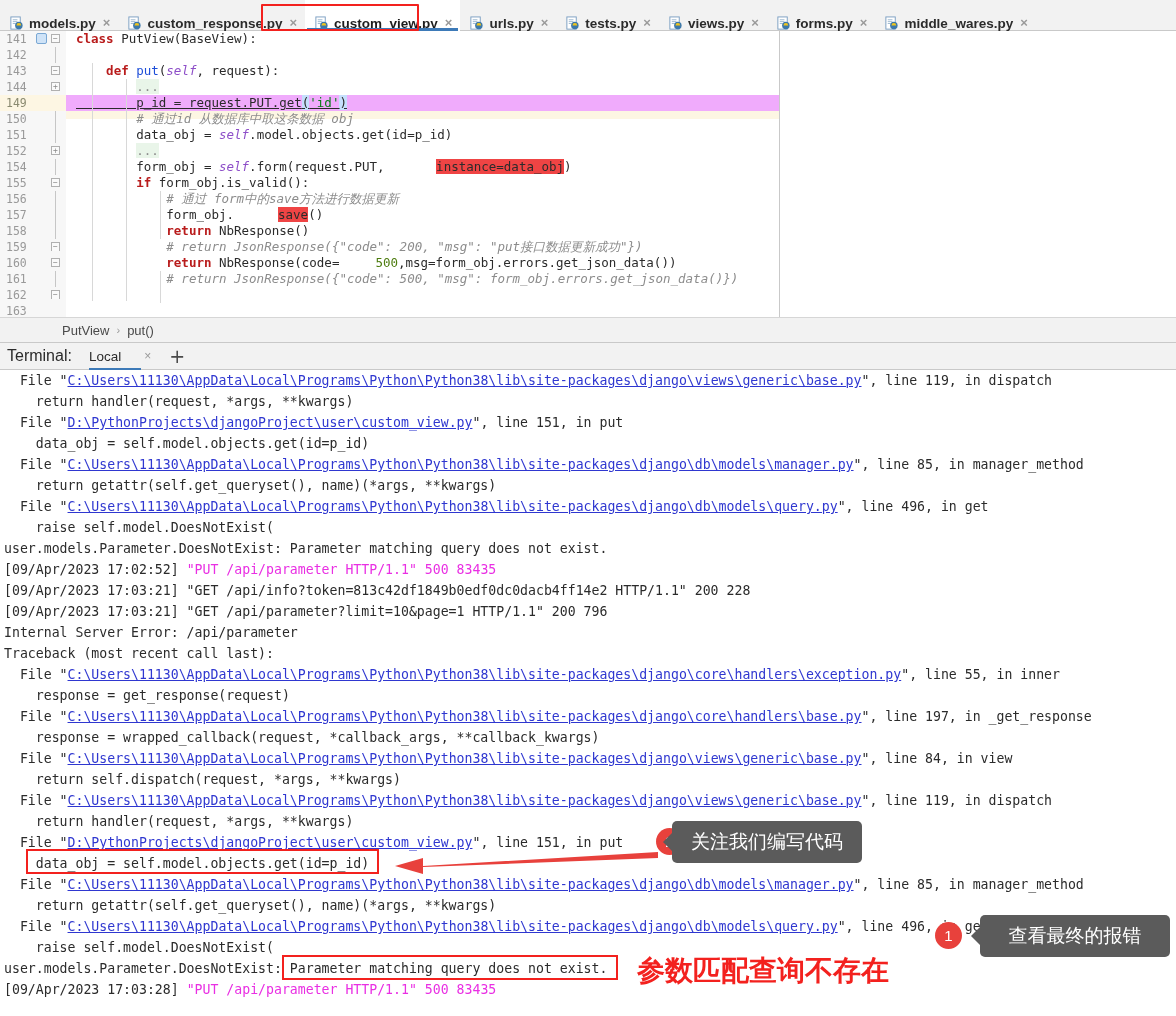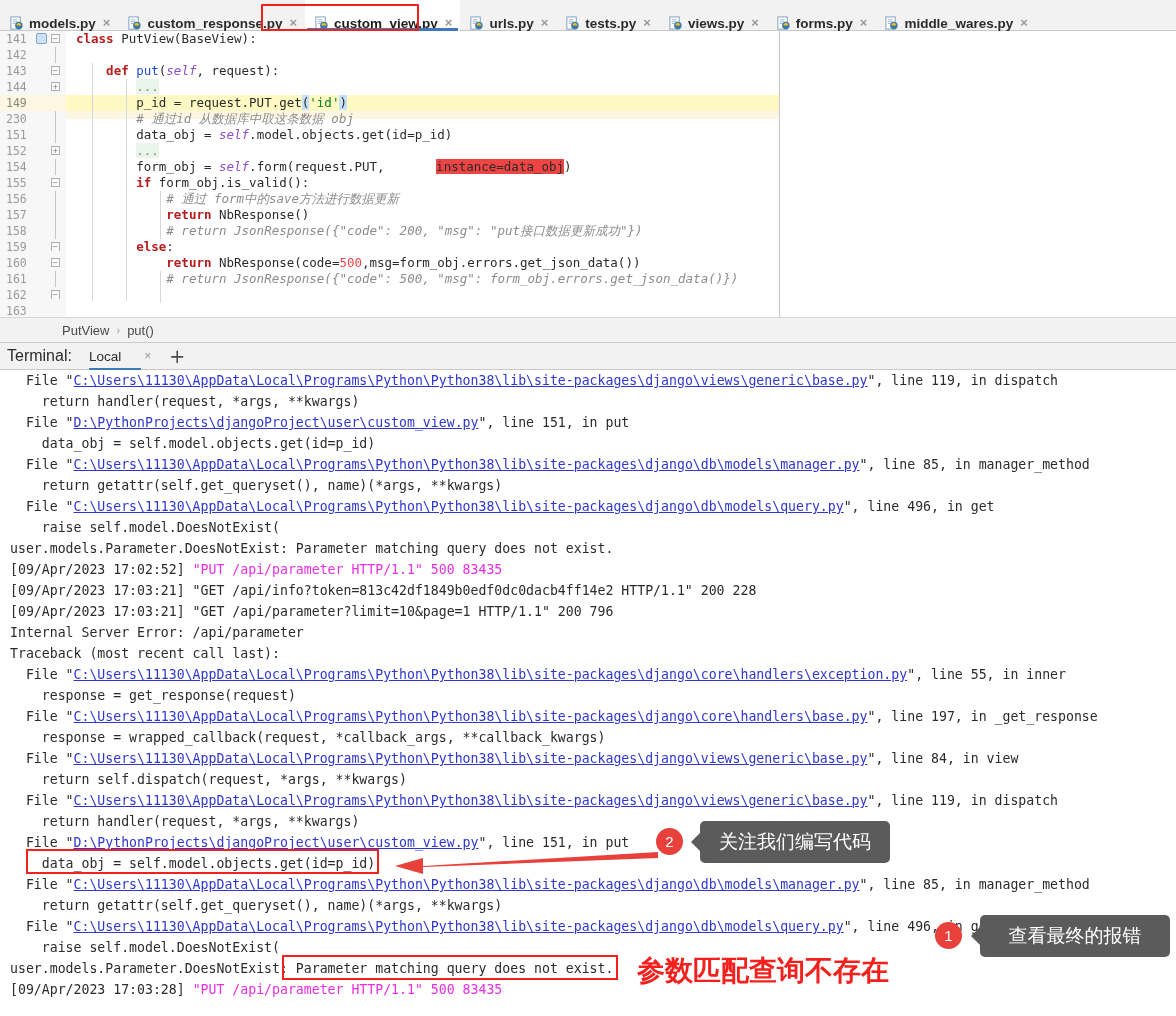--- a/index.html
+++ b/index.html
@@ -72,33 +72,33 @@
     border-radius: 2px;
   }
   .code-area {
     position: absolute; left: 66px; top: 0; width: 713px; height: 286px;
     font-family: "DejaVu Sans Mono", monospace; font-size: 12.5px;
   }
   .code-line {
     height: 16px; line-height: 16px; white-space: pre; padding-left: 10px;
     color: #2b2b2b;
   }
-  .code-line.cur { background: #fef9c3; }
+  .code-line.cur { background: #f0abfc; text-decoration: underline; }
   .editor-rightpane {
     position: absolute; left: 779px; top: 0; width: 397px; height: 286px;
     background:#ffffff; border-left: 1px solid #c9c9c9;
   }
   .cur-strip {
     position: absolute; left: 0; top: 72px; width: 1176px; height: 16px;
     background: #fdf6e3; z-index: 0;
   }
   .kw   { color: #b91c1c; font-weight: bold; }
   .cls  { color: #2b2b2b; }
   .self { color: #8d4ec8; font-style: italic; }
-  .num  { color: #ef4444; }
+  .num  { color: #4d7c0f; margin-left: 36px; }
   .str  { color: #067d17; }
   .cmt  { color: #8c8c8c; font-style: italic; }
   .fn   { color: #1d4ed8; }
   .hl-blue { background: #c5dffc; }
   .hl-yellow { background: #ef4444; margin-left: 44px; }
   .dots { background: #e9f5e9; color:#8c8c8c; }
   .vline {
     position: absolute; width: 1px; background: #d8d8d8;
   }
 
@@ -132,21 +132,21 @@
   }
 
   
   .term-body {
     position: absolute; top: 370px; left: 0; width: 1176px; height: 646px;
     background: #ffffff; overflow: hidden;
     font-family: "DejaVu Sans Mono", monospace; font-size: 13.2px;
   }
   .term-line {
     height: 21px; line-height: 21px; white-space: pre; color: #2b2b2b;
-    padding-left: 10px;
+    padding-left: 4px;
   }
   .lnk { color: #2f37d0; text-decoration: underline; }
   .magenta { color: #e92fe3; }
   .term-leftbar {
     position: absolute; left: 0; top: 370px; width: 2px; height: 646px; background: #e3e3e3;
   }
 
   
   .red-box {
     position: absolute; border: 2px solid #f3211e; pointer-events: none;
@@ -284,21 +284,21 @@
     <div class="gutter">
       <div class="gutter-line" style="background:#f7f7f7">
         <span>141</span>
         <span class="bookmark" style="background:#cfe3f7;border:1px solid #7aa8d4;"></span>
         <span class="fold">−</span>
       </div>
       <div class="gutter-line"><span>142</span><span class="foldline"></span></div>
       <div class="gutter-line"><span>143</span><span class="fold">−</span></div>
       <div class="gutter-line"><span>144</span><span class="fold">+</span></div>
       <div class="gutter-line" style="background:#fdf6e3;color:#8a8a70;"><span>149</span></div>
-      <div class="gutter-line"><span>230</span><span class="foldline"></span></div>
+      <div class="gutter-line"><span>150</span><span class="foldline"></span></div>
       <div class="gutter-line"><span>151</span><span class="foldline"></span></div>
       <div class="gutter-line"><span>152</span><span class="fold">+</span></div>
       <div class="gutter-line"><span>154</span><span class="foldline"></span></div>
       <div class="gutter-line"><span>155</span><span class="fold">−</span></div>
       <div class="gutter-line"><span>156</span><span class="foldline"></span></div>
       <div class="gutter-line"><span>157</span><span class="foldline"></span></div>
       <div class="gutter-line"><span>158</span><span class="foldline"></span></div>
       <div class="gutter-line"><span>159</span><span class="fold" style="border-bottom:none;">−</span></div>
       <div class="gutter-line"><span>160</span><span class="fold">−</span></div>
       <div class="gutter-line"><span>161</span><span class="foldline"></span></div>
@@ -311,23 +311,23 @@
       <div class="code-line"> </div>
       <div class="code-line">    <span class="kw">def</span> <span class="fn">put</span>(<span class="self">self</span>, request):</div>
       <div class="code-line">        <span class="dots">...</span></div>
       <div class="code-line cur">        p_id = request.PUT.get<span class="hl-blue">(</span><span class="str">'id'</span><span class="hl-blue">)</span></div>
       <div class="code-line">        <span class="cmt"># 通过id 从数据库中取这条数据 obj</span></div>
       <div class="code-line">        data_obj = <span class="self">self</span>.model.objects.get(id=p_id)</div>
       <div class="code-line">        <span class="dots">...</span></div>
       <div class="code-line">        form_obj = <span class="self">self</span>.form(request.PUT, <span class="hl-yellow">instance=data_obj</span>)</div>
       <div class="code-line">        <span class="kw">if</span> form_obj.is_valid():</div>
       <div class="code-line">            <span class="cmt"># 通过 form中的save方法进行数据更新</span></div>
+      <div class="code-line">            form_obj.<span class="hl-yellow">save</span>()</div>
       <div class="code-line">            <span class="kw">return</span> NbResponse()</div>
       <div class="code-line">            <span class="cmt"># return JsonResponse({"code": 200, "msg": "put接口数据更新成功"})</span></div>
-      <div class="code-line">        <span class="kw">else</span>:</div>
       <div class="code-line">            <span class="kw">return</span> NbResponse(code=<span class="num">500</span>,msg=form_obj.errors.get_json_data())</div>
       <div class="code-line">            <span class="cmt"># return JsonResponse({"code": 500, "msg": form_obj.errors.get_json_data()})</span></div>
       <div class="code-line"> </div>
       <div class="vline" style="left:26px; top:32px; height:238px;"></div>
       <div class="vline" style="left:60px; top:48px; height:222px;"></div>
       <div class="vline" style="left:94px; top:160px; height:48px;"></div>
       <div class="vline" style="left:94px; top:240px; height:32px;"></div>
     </div>
 
     <div class="editor-rightpane"></div>
@@ -382,21 +382,21 @@
     <div class="term-line">[09/Apr/2023 17:03:28] <span class="magenta">"PUT /api/parameter HTTP/1.1" 500 83435</span></div>
   </div>
 
   <div class="red-box" style="left:26px; top:849px; width:353px; height:25px;"></div>
 
   <svg class="arrow" style="left:383px; top:848px; width:280px; height:32px;" viewBox="0 0 280 32">
     <polygon points="275,4 40,18 40,10 12,18 40,26 40,19 275,10" fill="#e8413c"></polygon>
   </svg>
 
   <div class="badge" style="left:656px; top:828px;">2</div>
-  <div class="callout" style="left:700px; top:821px; width:190px; height:42px;">关注我们编写代码</div>
+  <div class="callout" style="left:672px; top:821px; width:190px; height:42px;">关注我们编写代码</div>
 
   <div class="red-box" style="left:282px; top:955px; width:336px; height:25px;"></div>
 
   <div class="cn-red" style="left:637px; top:952px;">参数匹配查询不存在</div>
 
   <div class="badge" style="left:935px; top:922px;">1</div>
   <div class="callout" style="left:980px; top:915px; width:190px; height:42px;">查看最终的报错</div>
 
 </div>
 

